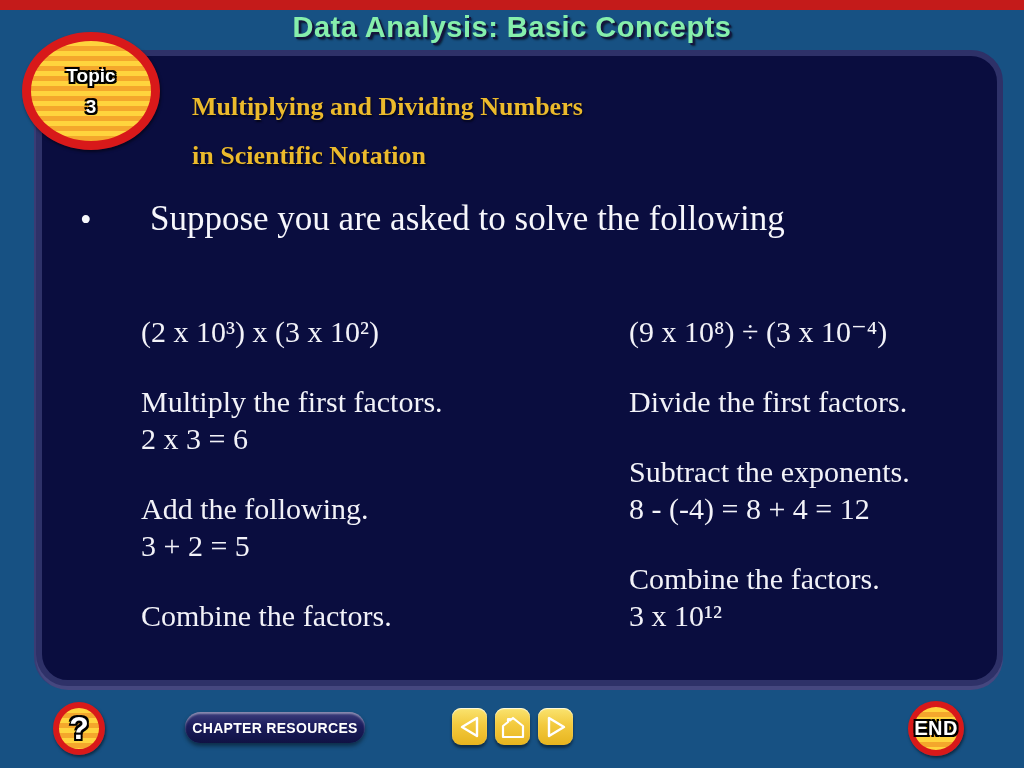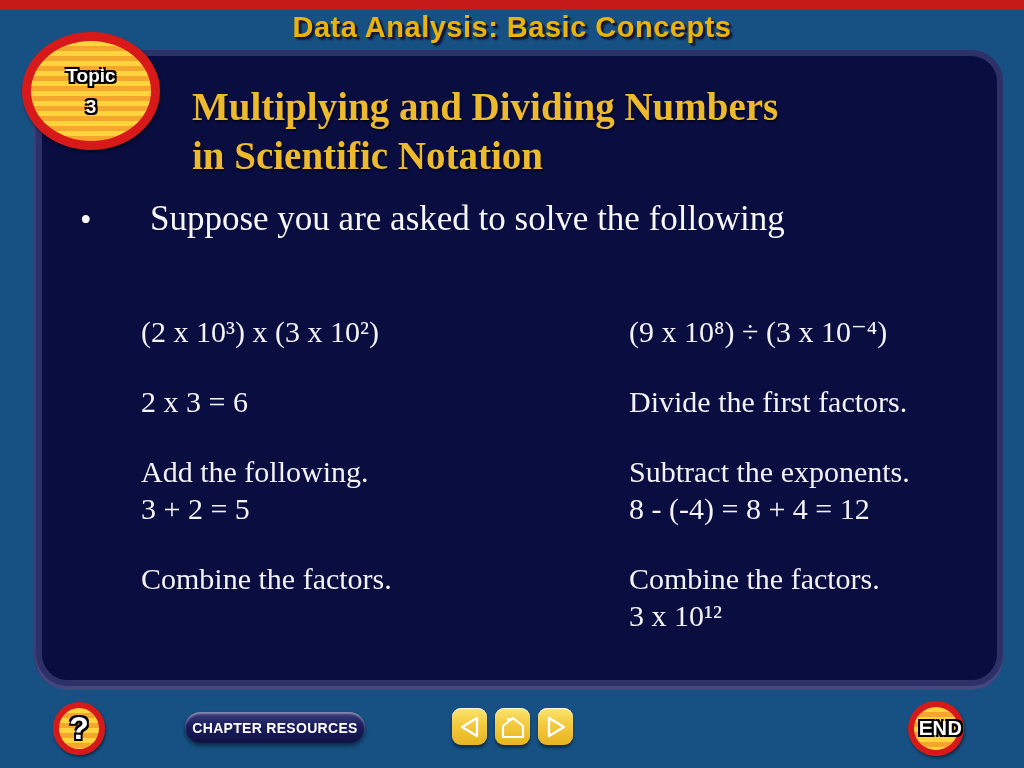--- a/index.html
+++ b/index.html
@@ -9,36 +9,36 @@
     background: #175183;
     position: relative;
   }
   .top-strip {
     position: absolute; left: 0; top: 0; width: 1024px; height: 10px;
     background: #c41b1a;
   }
   .page-title {
     position: absolute; left: 0; top: 11px; width: 1024px;
     text-align: center;
-    font-size: 29px; font-weight: bold; color: #eab308;
+    font-size: 29px; font-weight: bold; color: #86efac;
     text-shadow: 2px 2px 0 #15153d, 3px 3px 2px rgba(0,0,0,0.55);
     letter-spacing: 0.5px;
   }
   
   .panel {
     position: absolute; left: 36px; top: 50px; width: 967px; height: 636px;
     background: #0a0d3f;
     border: 6px solid #2e3168;
     border-radius: 32px;
     box-shadow: 0 4px 0 #45477f, -2px 3px 0 #3a3c74;
   }
   .heading {
     position: absolute; left: 150px; top: 26px;
     font-family: "Liberation Serif", "DejaVu Serif", serif;
-    font-size: 39px; font-weight: bold; color: #ecba2c;
+    font-size: 26px; font-weight: bold; color: #ecba2c;
     line-height: 49px;
     text-shadow: 1px 2px 2px rgba(0,0,0,0.6);
   }
   .heading span { display: block; }
   .bullet-row { position: absolute; left: 38px; top: 138px; }
   .bullet-dot {
     position: absolute; left: 0; top: 8px;
     font-family: "Liberation Serif", "DejaVu Serif", serif;
     font-size: 33px; color: #f7f7fc;
   }
@@ -84,21 +84,20 @@
   }
   .help-btn { left: 53px; top: 702px; width: 52px; height: 53px; }
   .help-btn span {
     font-size: 32px; font-weight: bold; color: #fff;
     text-shadow: -2px -2px 0 #000, 2px -2px 0 #000, -2px 2px 0 #000, 2px 2px 0 #000;
   }
   .end-btn { left: 908px; top: 701px; width: 56px; height: 55px; }
   .end-btn span {
     font-size: 20px; font-weight: bold; color: #fff; letter-spacing: 0.5px;
     text-shadow: -2px -2px 0 #000, 2px -2px 0 #000, -2px 2px 0 #000, 2px 2px 0 #000;
-    padding-left: 9px;
   }
   
   .pill-btn {
     position: absolute; left: 185px; top: 712px; width: 180px; height: 31px;
     border: none; border-radius: 16px;
     background: linear-gradient(180deg, #3d3f7d 0%, #1b1c5c 45%, #101244 100%);
     box-shadow: inset 0 2px 2px rgba(255,255,255,0.4), 0 3px 4px rgba(0,0,0,0.45);
     color: #ffffff; font-size: 14px; font-weight: bold; letter-spacing: 0.3px;
     font-family: "Liberation Sans", "DejaVu Sans", sans-serif;
     cursor: pointer;
@@ -133,20 +132,21 @@
     <span class="bullet-dot">•</span>
     <span class="bullet-text">
       <span>Suppose you are asked to solve the following</span>
     </span>
   </div>
   <div class="col col-left">
       <div class="math-group">
         <div class="math-line">(2 x 10³) x (3 x 10²)</div>
       </div>
       <div class="math-group">
+        <div class="math-line">Multiply the first factors.</div>
         <div class="math-line">2 x 3 = 6</div>
       </div>
       <div class="math-group">
         <div class="math-line">Add the following.</div>
         <div class="math-line">3 + 2 = 5</div>
       </div>
       <div class="math-group">
         <div class="math-line">Combine the factors.</div>
       </div>
     </div>

